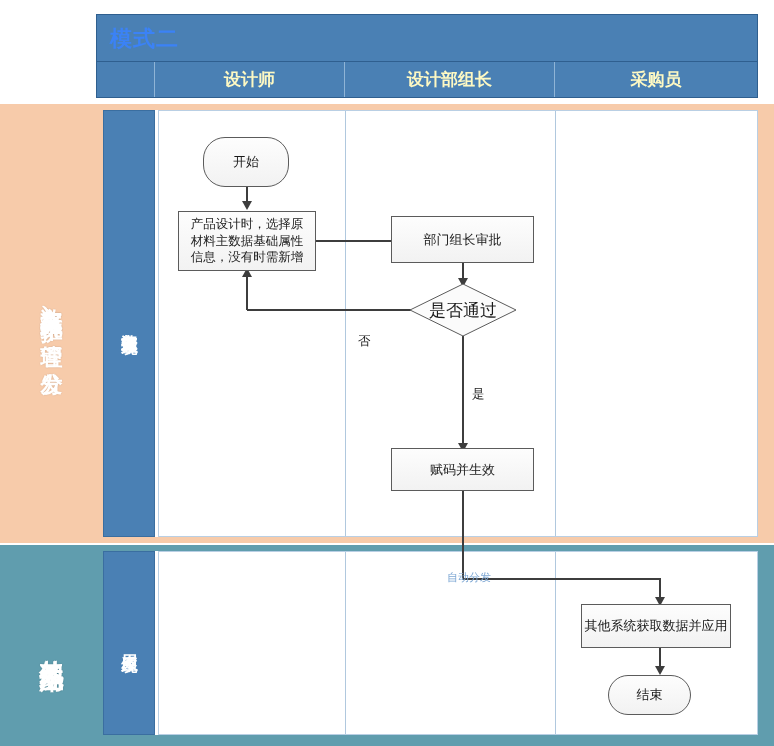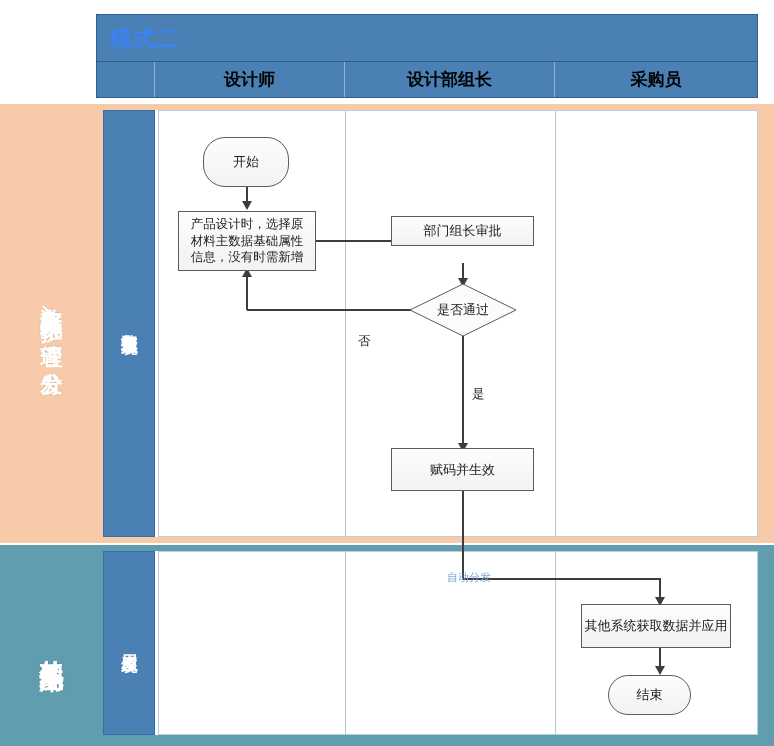--- a/index.html
+++ b/index.html
@@ -36,21 +36,21 @@
   #title-text{
     position:absolute;left:110px;top:24px;color:#3b82f6;font-size:22px;font-weight:bold;
     letter-spacing:1px;
   }
   #col-head-row{
     position:absolute;left:96px;top:62px;width:662px;height:36px;
     background:#4a80b4;border:1px solid #2f5f8f;border-top:none;box-sizing:border-box;
     display:flex;
   }
   .col-head{
-    color:#000000;font-size:17px;font-weight:bold;display:flex;
+    color:#fef9c3;font-size:17px;font-weight:bold;display:flex;
     align-items:center;justify-content:center;height:100%;
     border-right:1px solid #8fb4d6;box-sizing:border-box;
   }
   .col-head.first{width:58px;border-right:1px solid #8fb4d6;}
   .col-head.c1{width:190px;}
   .col-head.c2{width:210px;}
   .col-head.c3{width:202px;border-right:none;text-align:center;}
 
   
   .lane-sys{
@@ -79,21 +79,21 @@
     display:flex;align-items:center;justify-content:center;text-align:center;
     color:#1a1a1a;font-size:13px;line-height:1.35;
   }
   .node.term{border-radius:22px;}
   .node.proc{font-size:12.5px;}
   .diamond{position:absolute;}
   .diamond svg{display:block;}
   .diamond-label{
     position:absolute;left:0;top:0;width:100%;height:100%;
     display:flex;align-items:center;justify-content:center;
-    font-size:13px;color:#1a1a1a;
+    font-size:17px;color:#1a1a1a;
   }
 
   
   .line{position:absolute;background:#3d3d3d;}
   .line.v{width:1.6px;}
   .line.h{height:1.6px;}
   .arrow{position:absolute;width:0;height:0;}
   .arrow.down{border-left:5px solid transparent;border-right:5px solid transparent;border-top:9px solid #3d3d3d;}
   .arrow.up{border-left:5px solid transparent;border-right:5px solid transparent;border-bottom:9px solid #3d3d3d;}
   .arrow.right{border-top:5px solid transparent;border-bottom:5px solid transparent;border-left:9px solid #3d3d3d;}
@@ -160,21 +160,21 @@
   <div class="arrow down" style="left:655px;top:597px;"></div>
   <div class="edge-label blue" style="left:447px;top:570px;">自动分发</div>
 
   <div class="line v" style="left:659px;top:648px;height:24px;"></div>
   <div class="arrow down" style="left:655px;top:666px;"></div>
 
   <div class="node term" style="left:203px;top:137px;width:86px;height:50px;">开始</div>
 
   <div class="node proc" style="left:178px;top:211px;width:138px;height:60px;padding:4px 6px;">产品设计时，选择原材料主数据基础属性信息，没有时需新增</div>
 
-  <div class="node" style="left:391px;top:216px;width:143px;height:30px;">部门组长审批</div>
+  <div class="node" style="left:391px;top:216px;width:143px;height:47px;">部门组长审批</div>
 
   <div class="diamond" style="left:409px;top:283px;width:108px;height:54px;">
     <svg width="108" height="54" viewBox="0 0 108 54">
       <polygon points="54,1 107,27 54,53 1,27" fill="#fbfbfb" stroke="#5b5b5b" stroke-width="1"></polygon>
     </svg>
     <div class="diamond-label">是否通过</div>
   </div>
 
   <div class="node" style="left:391px;top:448px;width:143px;height:43px;">赋码并生效</div>
 

